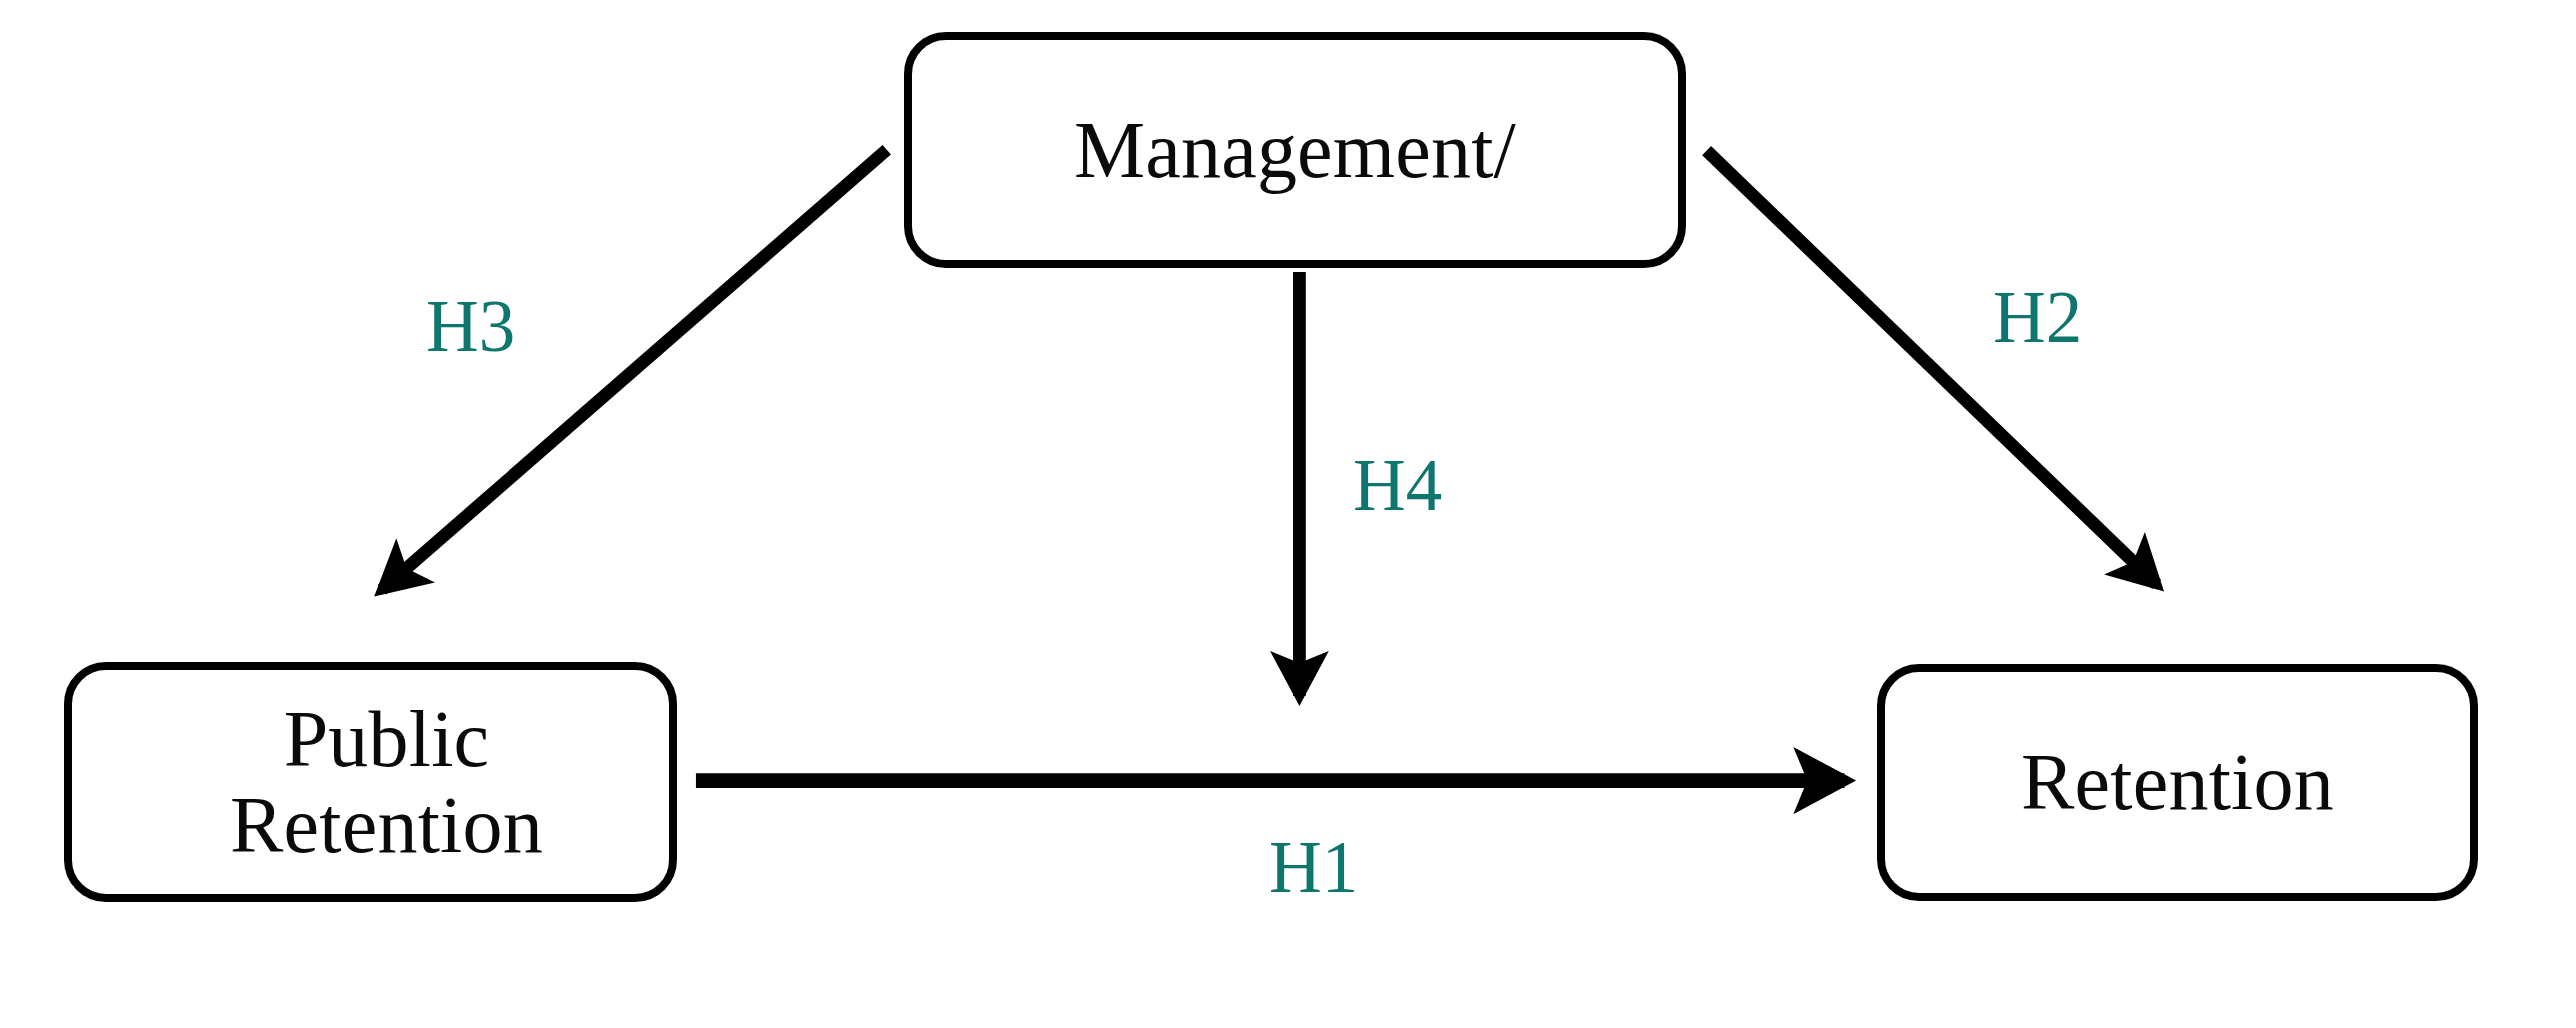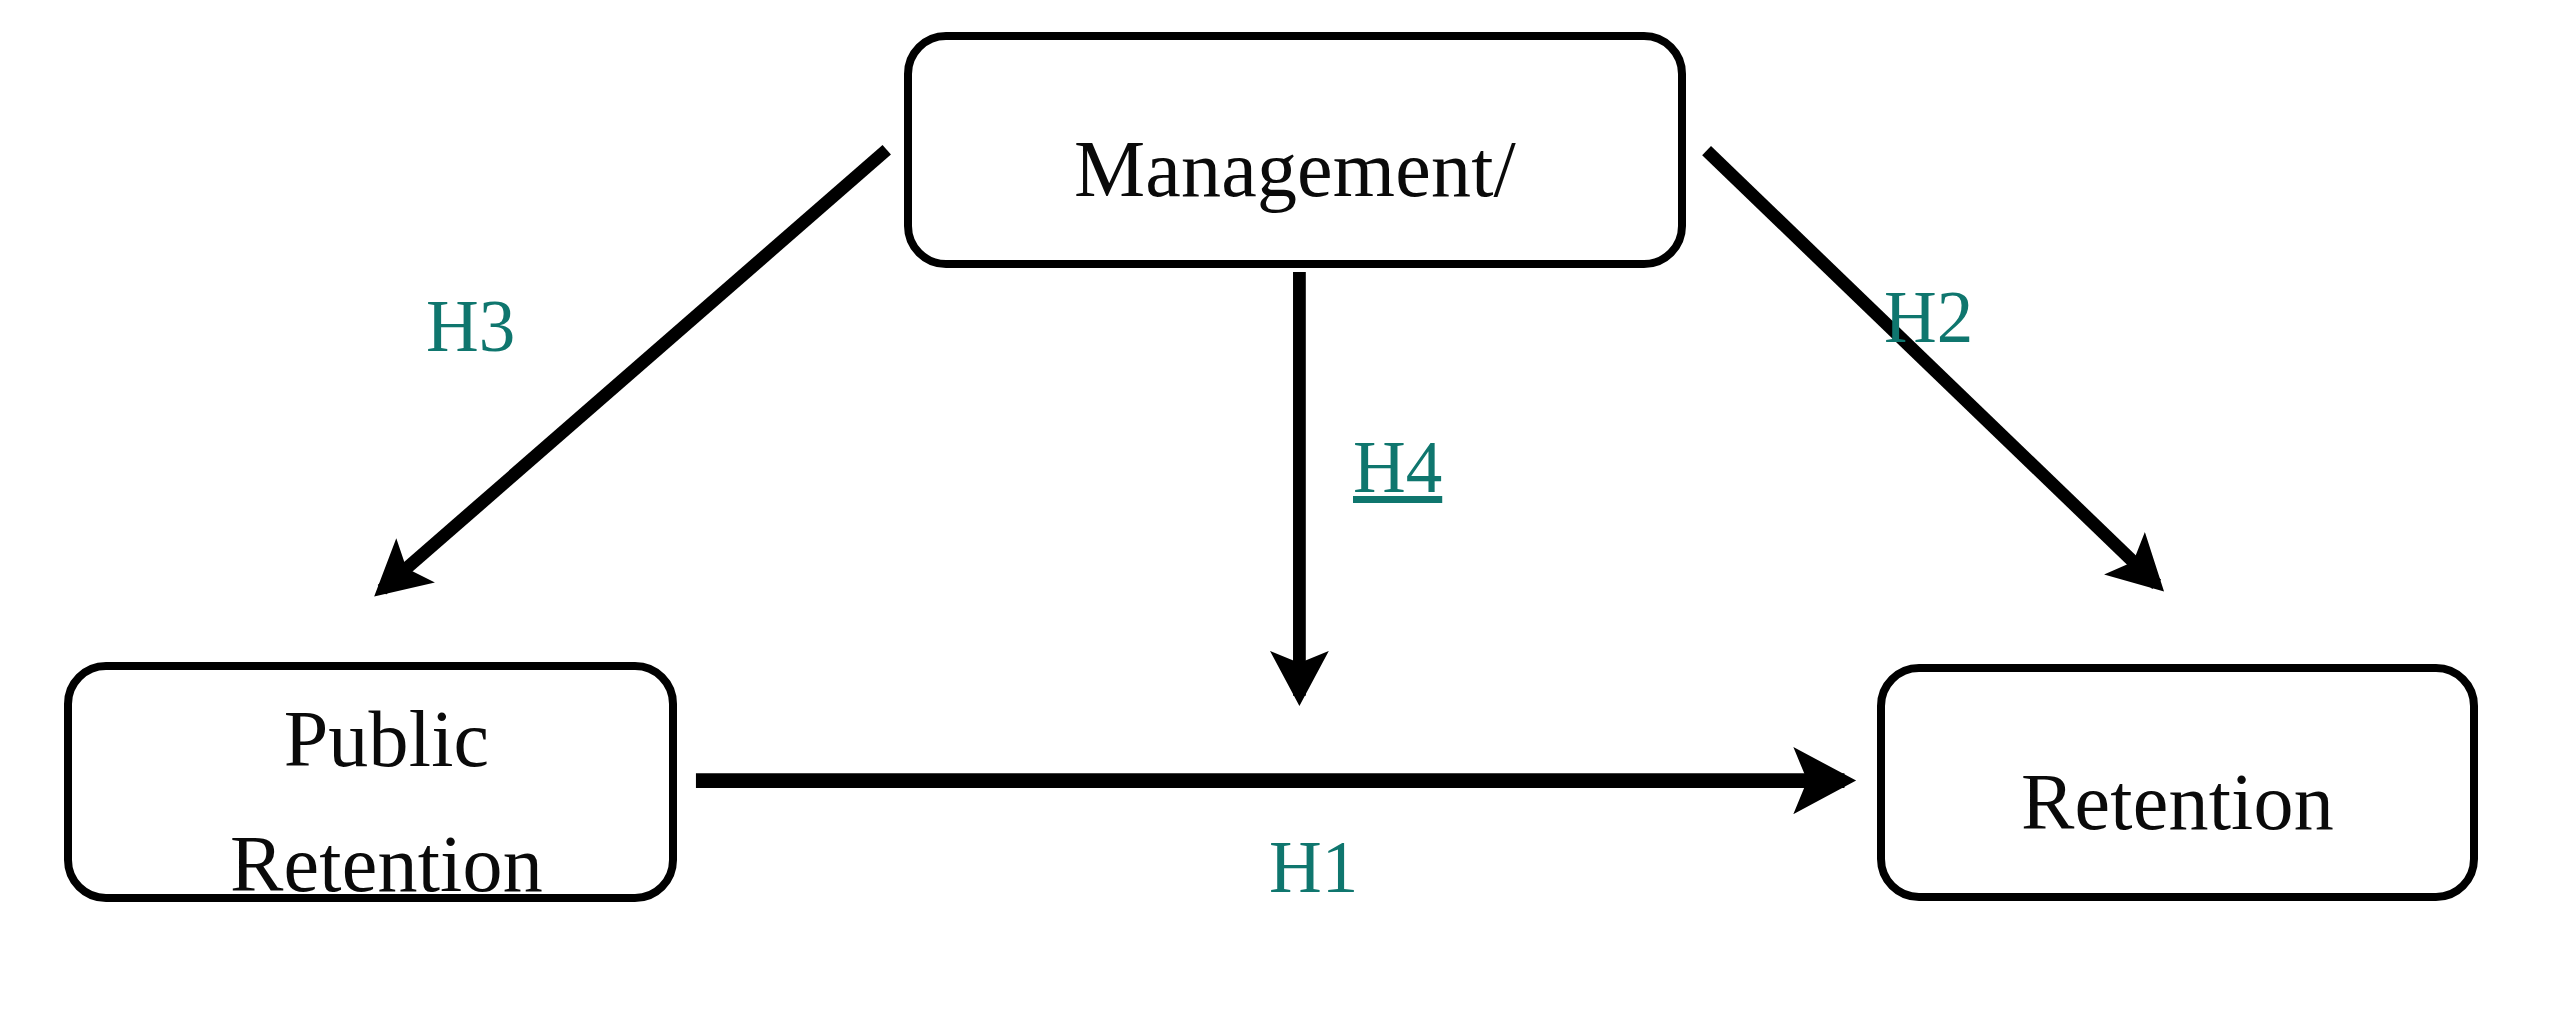--- a/index.html
+++ b/index.html
@@ -37,21 +37,20 @@
     text-align: center;
     color: #0a0a0a;
     font-family: "Liberation Serif", "DejaVu Serif", serif;
     line-height: 1.08;
     letter-spacing: 0.2px;
     z-index: 3;
   }
   .node-line {
     display: block;
     white-space: nowrap;
-    margin-top: 39px;
   }
 
   #node-management {
     left: 904px;
     top: 32px;
     width: 782px;
     height: 236px;
     font-size: 80px;
   }
   #node-public-policies {
@@ -73,22 +72,22 @@
   .edge-label {
     position: absolute;
     color: #0f766e;
     font-family: "Liberation Serif", "DejaVu Serif", serif;
     font-size: 73px;
     line-height: 1;
     white-space: nowrap;
     z-index: 4;
   }
   #label-h3 { left: 426px;  top: 290px; }
-  #label-h2 { left: 1884px; top: 281px; }
-  #label-h4 { left: 1353px; top: 431px; text-decoration: underline; }
+  #label-h2 { left: 1993px; top: 281px; }
+  #label-h4 { left: 1353px; top: 449px; }
   #label-h1 { left: 1241px; top: 831px; margin-left: 28px; }
 </style>
 </head>
 <body>
 
 <div id="canvas">
 
   <svg id="diagram-svg" viewBox="0 0 2821 1126" xmlns="http://www.w3.org/2000/svg" aria-hidden="true">
     <defs>
       <marker id="arrowhead" markerWidth="4.6" markerHeight="4.6" refX="3.5" refY="2.3" orient="auto" markerUnits="strokeWidth">

